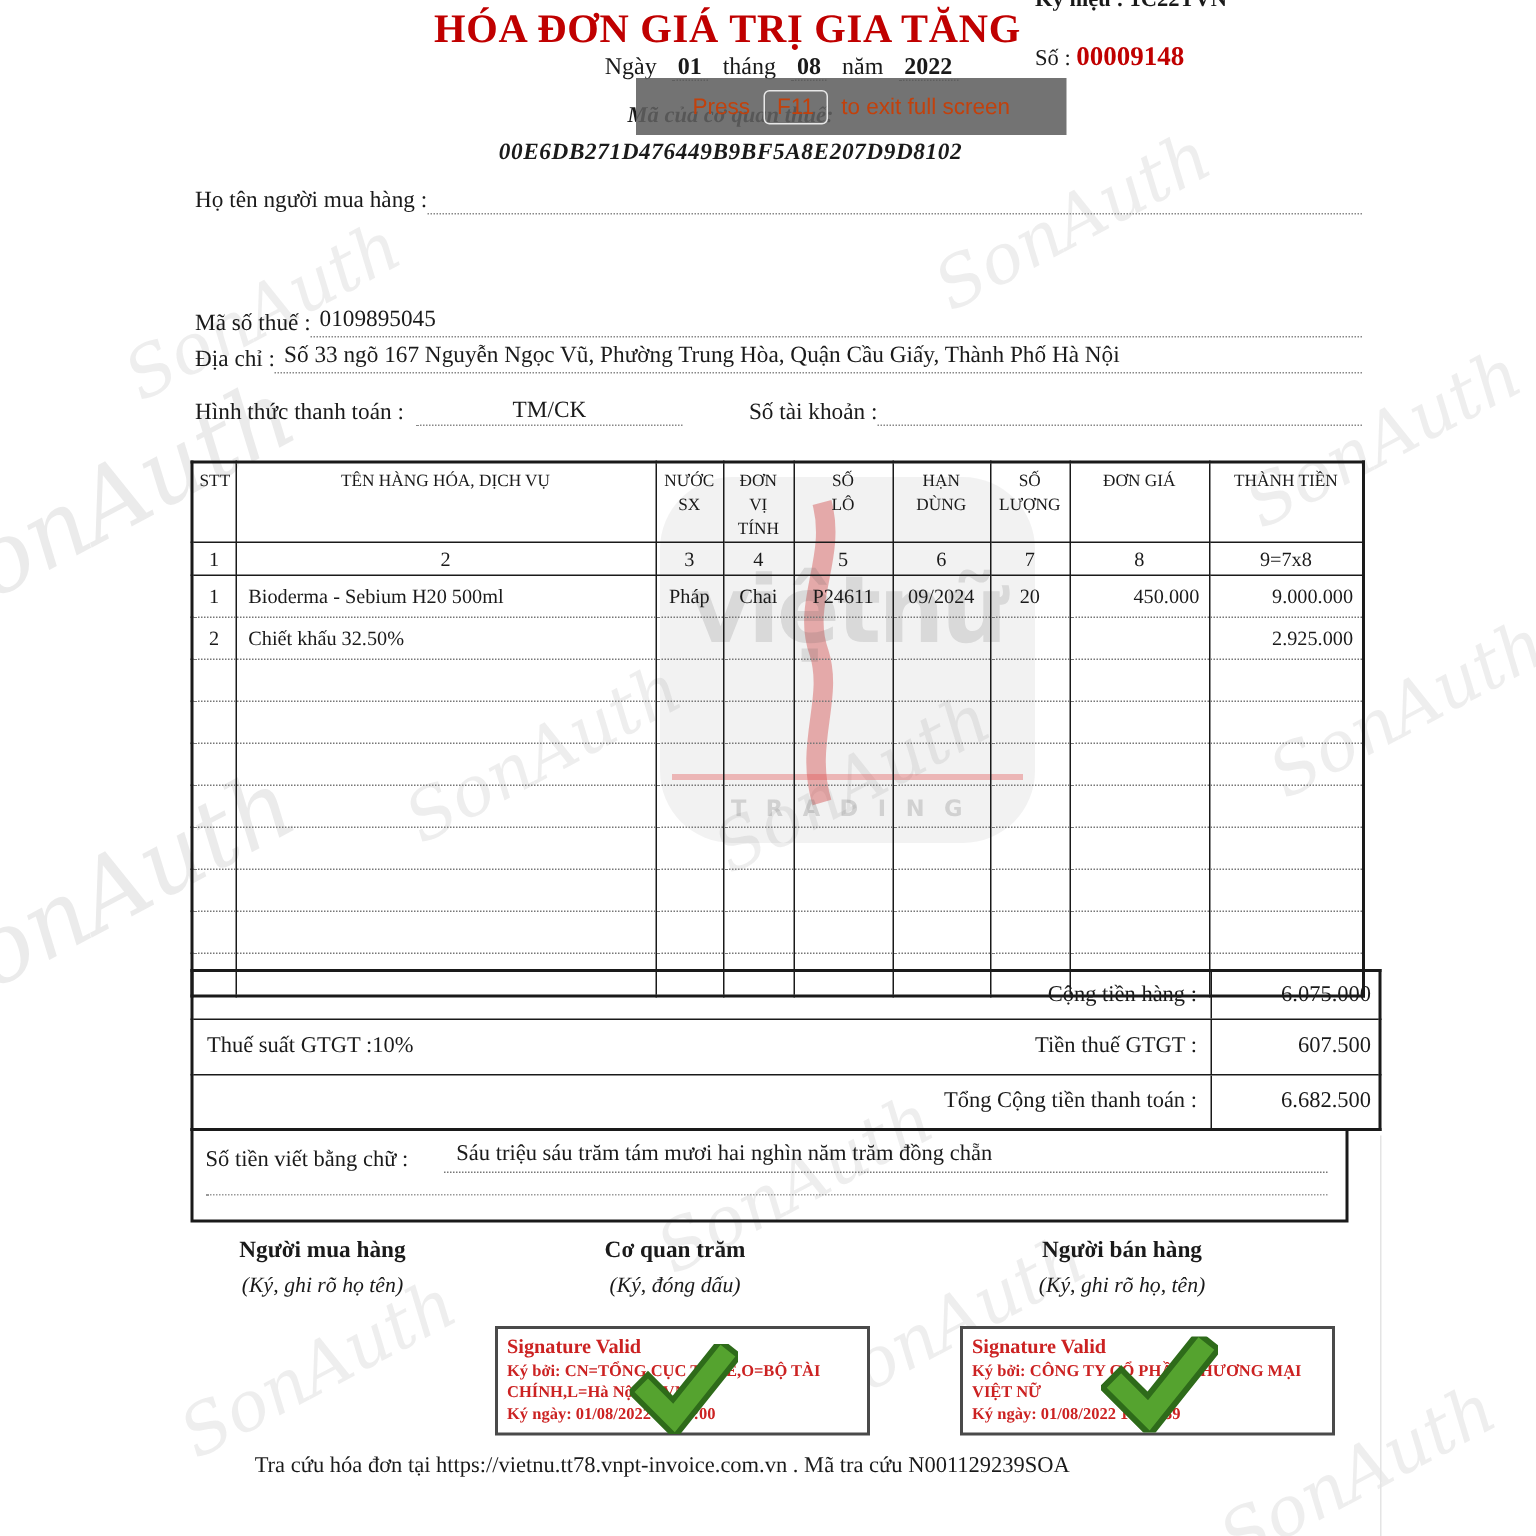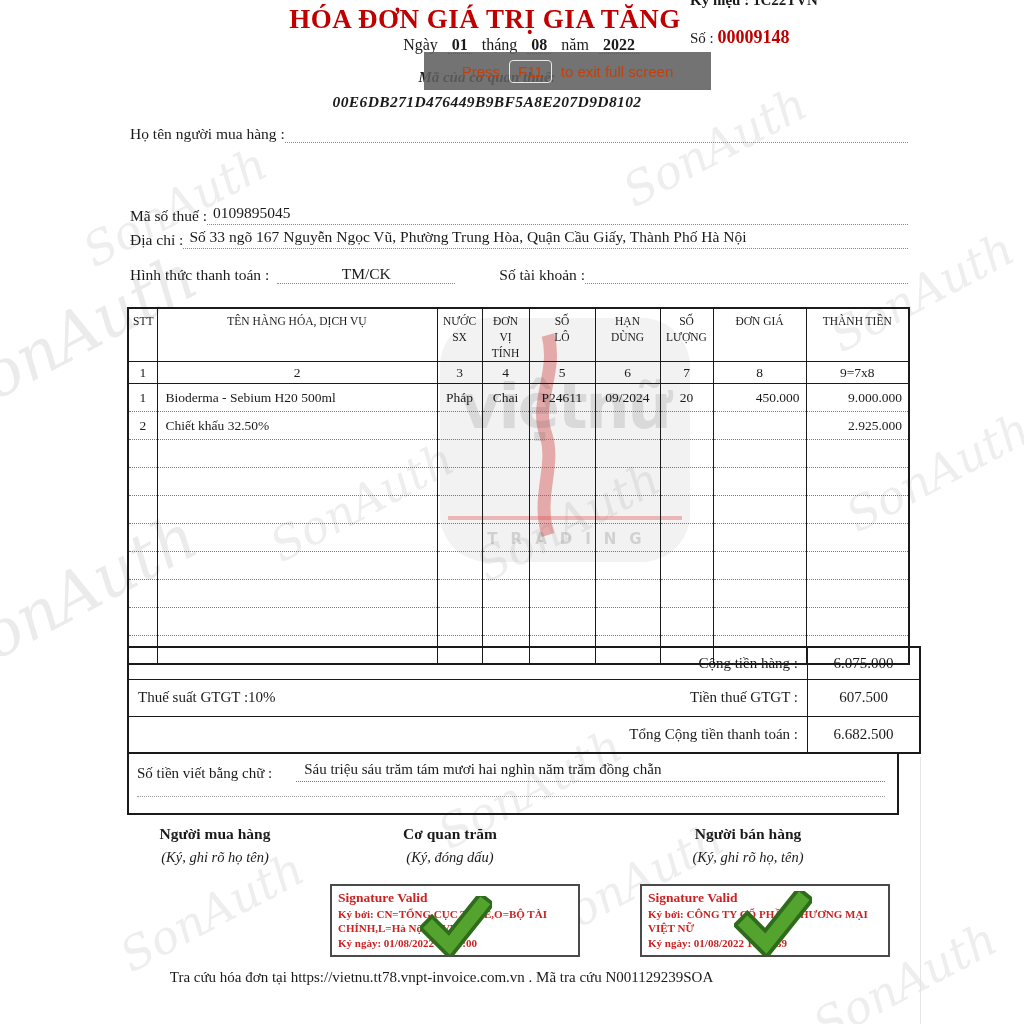--- a/index.html
+++ b/index.html
@@ -61,21 +61,21 @@
   .c{text-align:center;} .r{text-align:right;padding-right:6px !important;}
   .l{text-align:left;padding-left:8px !important;}
   
   .summary{left:127px;top:646px;width:781px;border:2px solid #1a1a1a;}
   .summary td{border-bottom:1px solid #1a1a1a;font-size:15px;}
   .summary tr:last-child td{border-bottom:none;}
   .s-left{width:676px;}
   .s-left .wrap{display:flex;align-items:center;padding:0 8px 0 8px;}
   .s-left .lft{flex:1;text-align:left;}
   .s-left .rgt{text-align:right;}
-  .s-val{width:101px;border-left:1px solid #1a1a1a;text-align:center;padding:0 5px;}
+  .s-val{width:101px;border-left:1px solid #1a1a1a;text-align:right;padding:0 5px;}
   .srow1{height:32px;} .srow2{height:37px;} .srow3{height:37px;}
   
   .words-box{position:absolute;left:127px;top:752px;width:772px;height:63px;box-sizing:border-box;
         border:2px solid #1a1a1a;z-index:1;padding:7px 12px 0 8px;font-size:15px;}
   .words-row{display:flex;align-items:flex-end;white-space:nowrap;}
   .words-row .fill{flex:1;border-bottom:1px dotted #777;padding-left:8px;min-height:20px;margin-left:24px;}
   .words-line2{margin-top:13px;border-bottom:1px dotted #999;height:1px;}
   
   .sig-title{position:absolute;top:825px;width:180px;text-align:center;font-weight:bold;font-size:15.5px;z-index:1;}
   .sig-sub{position:absolute;top:849px;width:180px;text-align:center;font-style:italic;font-size:14.5px;z-index:1;}

